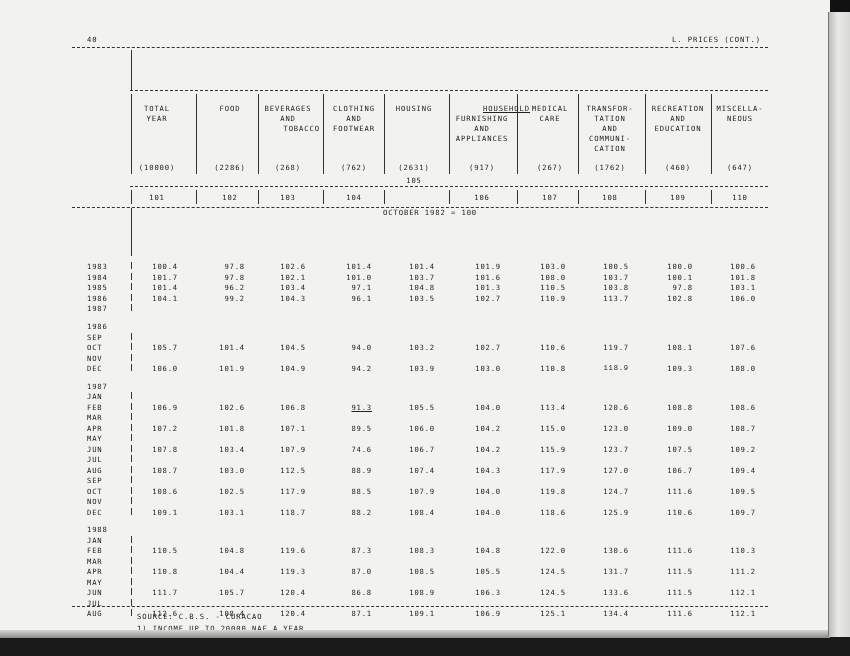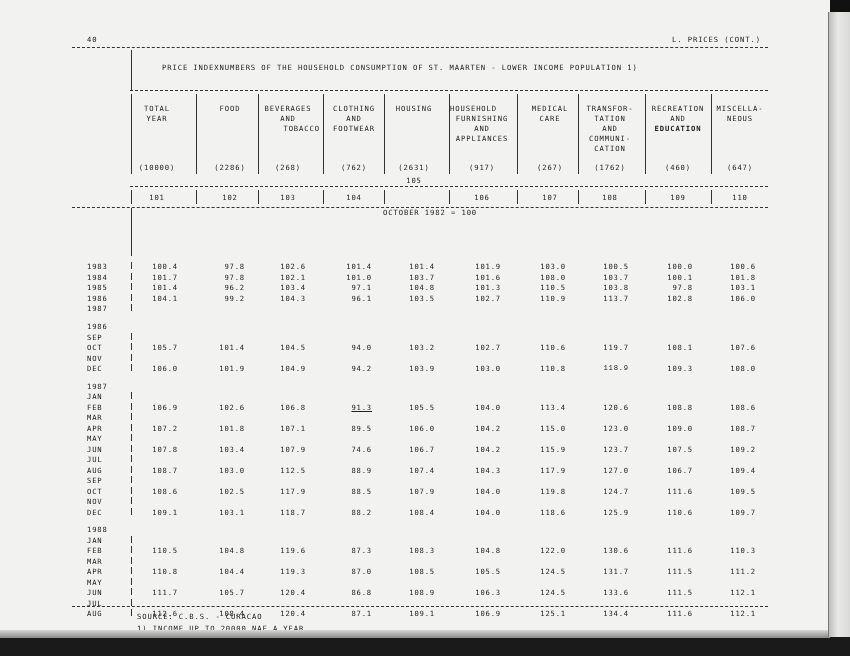--- a/index.html
+++ b/index.html
@@ -22,21 +22,20 @@
 </head>
 <body>
 
 <div class="topdark"></div>
 <div class="page">
   <div class="t" style="left:87px;top:35px;">40</div>
   <div class="t" style="left:672px;top:35px;">L. PRICES (CONT.)</div>
   <div class="dash" style="top:47px;"></div>
 
   <div class="vbar" style="left:131px;top:50px;height:40px;"></div>
-  <div class="t" style="left:162px;top:63px;">PRICE INDEXNUMBERS OF THE HOUSEHOLD CONSUMPTION OF ST. MAARTEN - LOWER INCOME POPULATION 1)</div>
   <div class="dash short" style="top:90px;"></div>
 
   <div id="header-area">
       <div class="vbar" style="left:131px;top:94px;height:80px;"></div>
       <div class="vbar" style="left:196px;top:94px;height:80px;"></div>
       <div class="vbar" style="left:258px;top:94px;height:80px;"></div>
       <div class="vbar" style="left:323px;top:94px;height:80px;"></div>
       <div class="vbar" style="left:384px;top:94px;height:80px;"></div>
       <div class="vbar" style="left:449px;top:94px;height:80px;"></div>
       <div class="vbar" style="left:517px;top:94px;height:80px;"></div>
@@ -51,37 +50,37 @@
       <div class="t" style="left:256px;width:64px;text-align:center;top:104px;">BEVERAGES</div>
       <div class="t" style="left:256px;width:64px;text-align:center;top:114px;">AND</div>
       <div class="t" style="left:256px;width:64px;text-align:right;top:124px;">TOBACCO</div>
       <div class="t" style="left:256px;width:64px;text-align:center;top:163px;">(268)</div>
       <div class="t" style="left:322px;width:64px;text-align:center;top:104px;">CLOTHING</div>
       <div class="t" style="left:322px;width:64px;text-align:center;top:114px;">AND</div>
       <div class="t" style="left:322px;width:64px;text-align:center;top:124px;">FOOTWEAR</div>
       <div class="t" style="left:322px;width:64px;text-align:center;top:163px;">(762)</div>
       <div class="t" style="left:382px;width:64px;text-align:center;top:104px;">HOUSING</div>
       <div class="t" style="left:382px;width:64px;text-align:center;top:163px;">(2631)</div>
-      <div class="t" style="left:450px;width:64px;text-align:left;top:104px;">HOUSEHOLD</div>
+      <div class="t" style="left:466px;width:64px;text-align:right;top:104px;text-decoration:underline;">HOUSEHOLD</div>
       <div class="t" style="left:450px;width:64px;text-align:center;top:114px;">FURNISHING</div>
       <div class="t" style="left:450px;width:64px;text-align:center;top:124px;">AND</div>
       <div class="t" style="left:450px;width:64px;text-align:center;top:134px;">APPLIANCES</div>
       <div class="t" style="left:450px;width:64px;text-align:center;top:163px;">(917)</div>
       <div class="t" style="left:518px;width:64px;text-align:center;top:104px;">MEDICAL</div>
       <div class="t" style="left:518px;width:64px;text-align:center;top:114px;">CARE</div>
       <div class="t" style="left:518px;width:64px;text-align:center;top:163px;">(267)</div>
       <div class="t" style="left:578px;width:64px;text-align:center;top:104px;">TRANSFOR-</div>
       <div class="t" style="left:578px;width:64px;text-align:center;top:114px;">TATION</div>
       <div class="t" style="left:578px;width:64px;text-align:center;top:124px;">AND</div>
       <div class="t" style="left:578px;width:64px;text-align:center;top:134px;">COMMUNI-</div>
       <div class="t" style="left:578px;width:64px;text-align:center;top:144px;">CATION</div>
       <div class="t" style="left:578px;width:64px;text-align:center;top:163px;">(1762)</div>
       <div class="t" style="left:646px;width:64px;text-align:center;top:104px;">RECREATION</div>
       <div class="t" style="left:646px;width:64px;text-align:center;top:114px;">AND</div>
-      <div class="t" style="left:646px;width:64px;text-align:center;top:124px;font-weight:bold;">EDUCATION</div>
+      <div class="t" style="left:646px;width:64px;text-align:center;top:124px;">EDUCATION</div>
       <div class="t" style="left:646px;width:64px;text-align:center;top:163px;">(460)</div>
       <div class="t" style="left:708px;width:64px;text-align:center;top:104px;">MISCELLA-</div>
       <div class="t" style="left:708px;width:64px;text-align:center;top:114px;">NEOUS</div>
       <div class="t" style="left:708px;width:64px;text-align:center;top:163px;">(647)</div>
     </div>
 
   <div class="t" style="left:383px;top:172px;margin-top:36px;">OCTOBER 1982 = 100</div>
   <div class="dash short" style="top:186px;"></div>
   <div id="code-row">
       <div class="vbar" style="left:131px;top:190px;height:14px;"></div>

